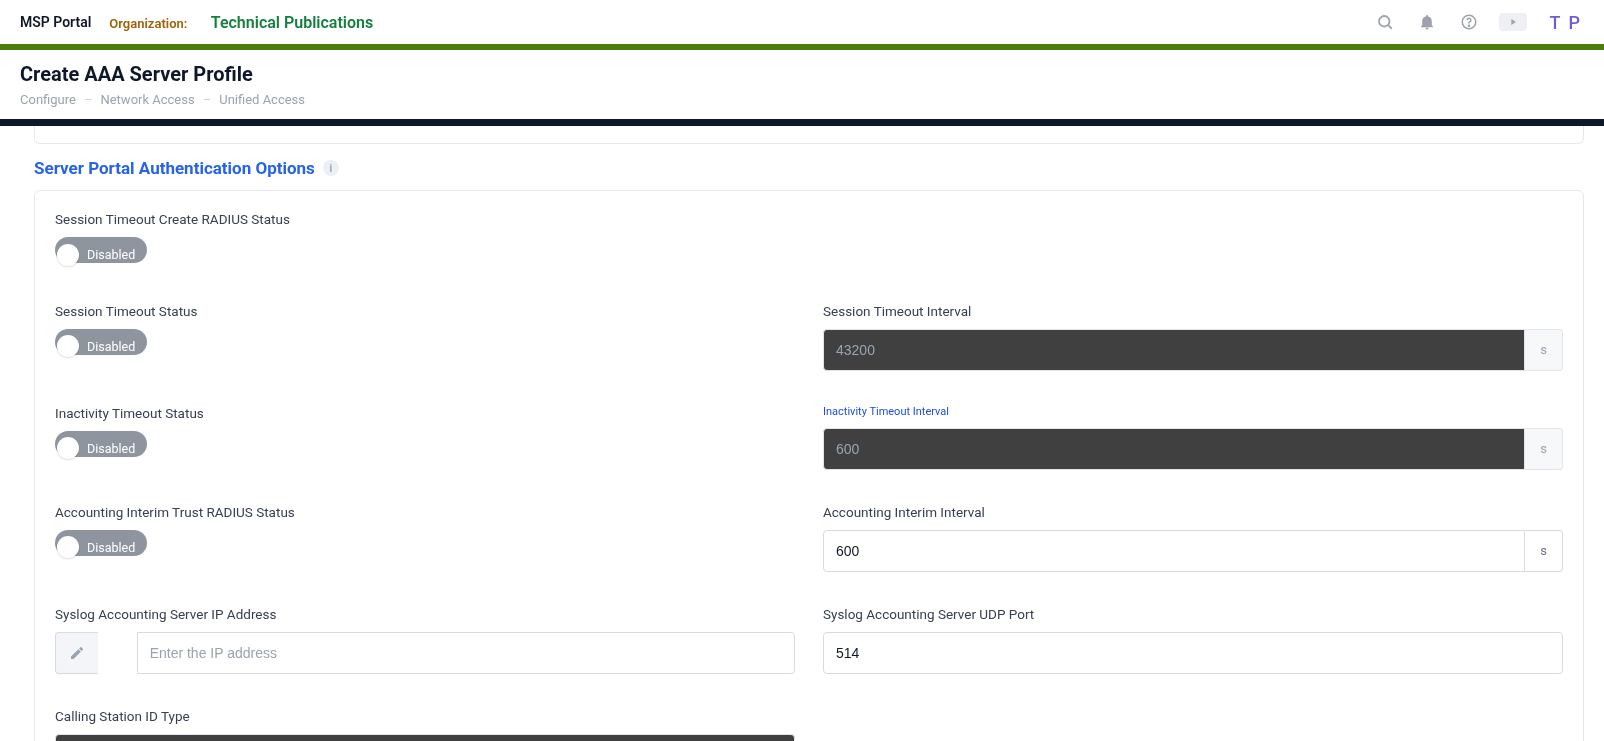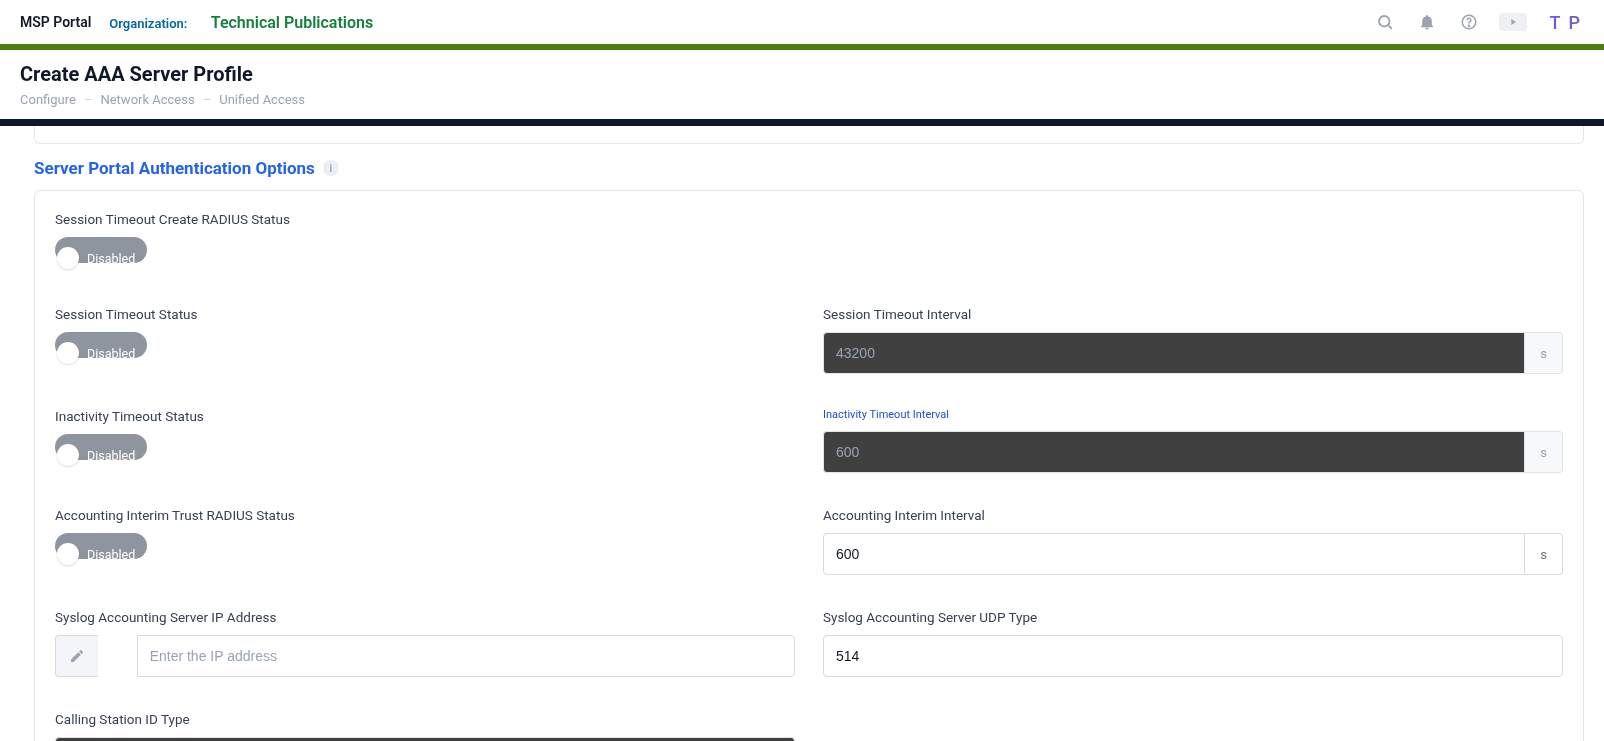--- a/index.html
+++ b/index.html
@@ -24,21 +24,21 @@
     align-items: center;
     gap: 18px;
   }
   .msp-portal {
     font-weight: 600;
     color: #111827;
     font-size: 14px;
   }
   .org-label {
     font-weight: 600;
-    color: #0369a1;
+    color: #a16207;
     font-size: 13px;
   }
   .org-link {
     color: #15803d;
     font-weight: 600;
     margin-left: 20px;
     font-size: 16px;
   }
   .topbar-right {
     display: flex;
@@ -135,21 +135,21 @@
     color: #374151;
     font-size: 13.5px;
     margin-bottom: 10px;
   }
   .field-label.small { font-size: 11px; color:#1d4ed8; }
   .toggle {
     display:inline-flex; align-items:center;
     background:#8e959f;
     border-radius: 999px;
     height: 26px;
-    padding: 18px 12px 2px 2px;
+    padding: 11px 12px 2px 2px;
     cursor:pointer;
     user-select:none;
   }
   .toggle .knob {
     background:#fff;
     width:22px; height:22px; border-radius:50%;
     box-shadow:0 1px 2px rgba(0,0,0,0.15);
     margin-right:8px;
   }
   .toggle .toggle-text {
@@ -316,21 +316,21 @@
         <div class="input-group">
           <span class="addon-left">
             <svg width="16" height="16" viewBox="0 0 24 24" fill="currentColor">
                 <path d="M3 17.25V21h3.75L17.81 9.94l-3.75-3.75L3 17.25ZM20.71 7.04a1 1 0 0 0 0-1.41l-2.34-2.34a1 1 0 0 0-1.41 0L15.13 5.12l3.75 3.75 1.83-1.83Z"></path>
               </svg>
           </span>
           <input class="input with-left" placeholder="Enter the IP address" style="">
         </div>
       </div>
       <div>
-        <div class="field-label">Syslog Accounting Server UDP Type</div>
+        <div class="field-label">Syslog Accounting Server UDP Port</div>
         <input class="input" value="514" style="">
       </div>
 
       <div>
         <div class="field-label">Calling Station ID Type</div>
         <div class="select-wrap">
           <input class="select disabled" disabled="" value="MAC" style="">
           <span class="chevron">
             <svg width="14" height="14" viewBox="0 0 24 24" fill="none" stroke="currentColor" stroke-width="2">
                 <polyline points="6 9 12 15 18 9"></polyline>

